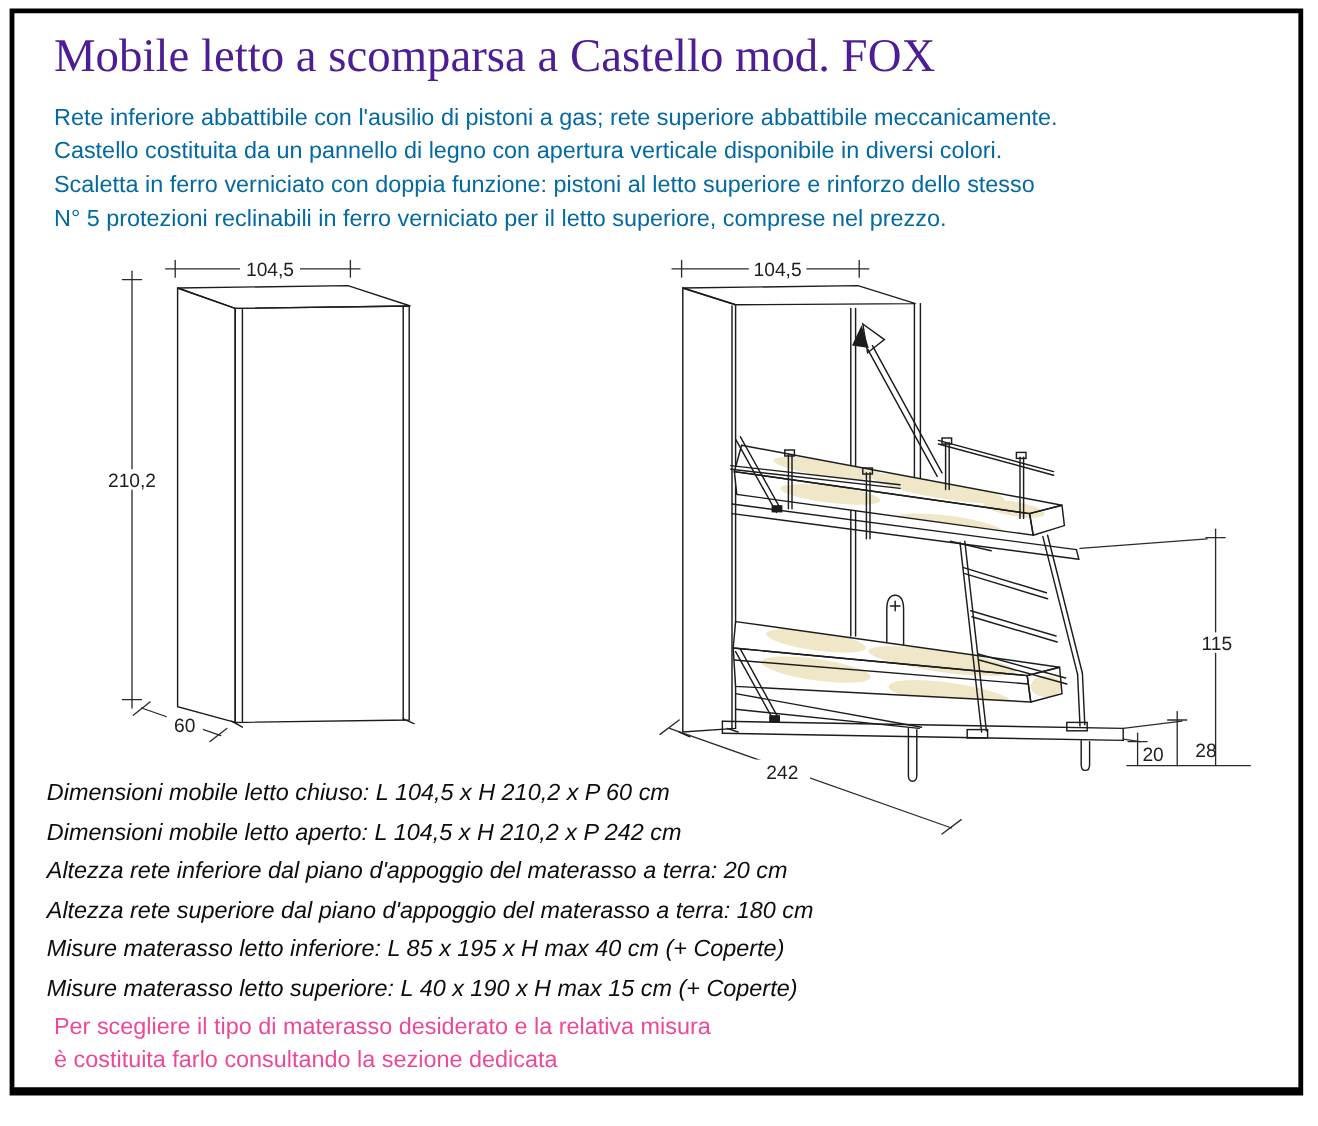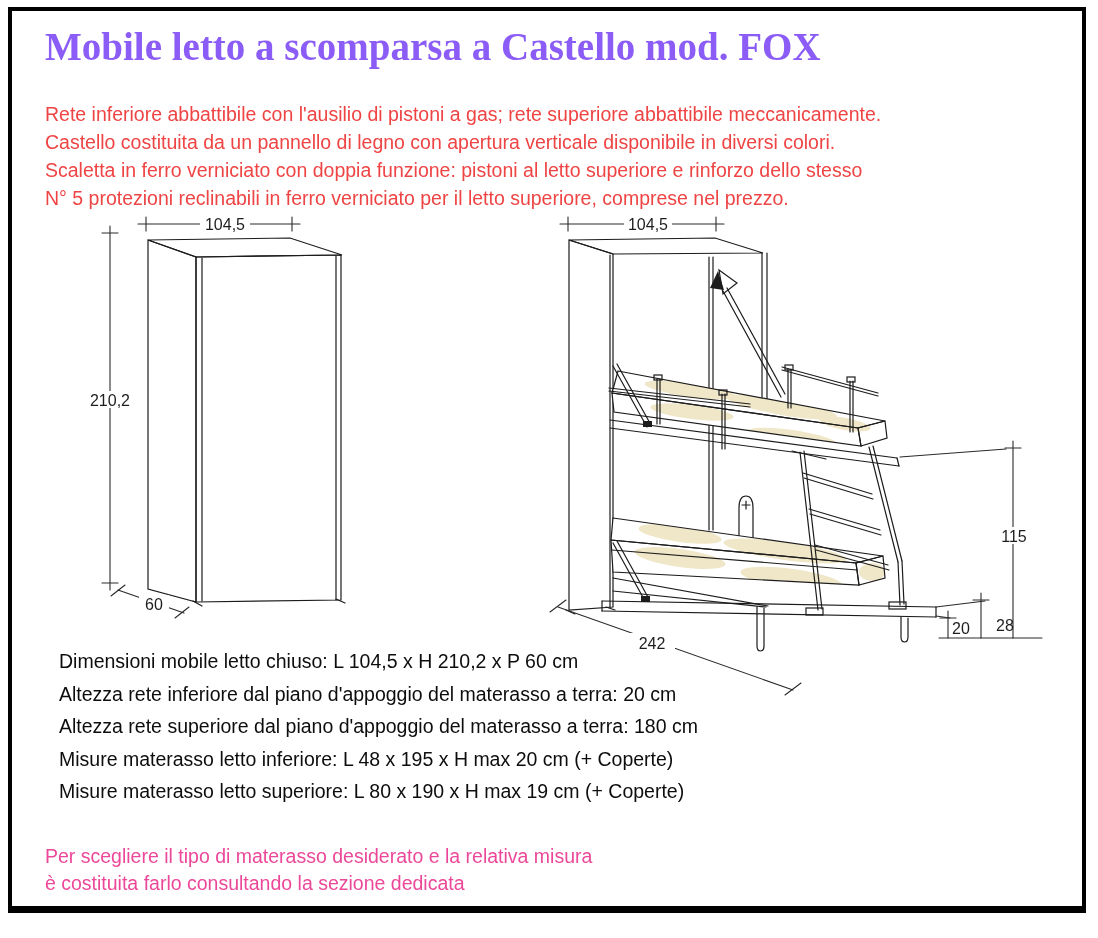--- a/index.html
+++ b/index.html
@@ -1,23 +1,23 @@
 <!DOCTYPE html>
 <html><head>
 <meta charset="utf-8">
 <style>
   html,body{margin:0;padding:0;background:#ffffff;}
   .page{position:relative;width:1098px;height:938px;background:#ffffff;overflow:hidden;
         font-family:"Liberation Sans", sans-serif;color:#111;}
   .frame{position:absolute;left:8px;top:7px;width:1078px;height:906px;box-sizing:border-box;
          border:4px solid #000;border-bottom-width:7px;background:#fff;}
   .title{position:absolute;left:45px;top:24px;font-family:"Liberation Serif", serif;
-         font-weight:700;font-size:39px;color:#8b5cf6;white-space:nowrap;}
-  .desc{position:absolute;left:45px;top:84px;font-size:19.5px;line-height:28px;color:#ef4444;white-space:nowrap;margin-top:16px;}
-  .specs-main{position:absolute;left:59px;top:645px;font-size:19.5px;line-height:32.5px;color:#0d0d0d;white-space:nowrap;}
+         font-weight:400;font-size:39px;color:#4c1d95;white-space:nowrap;}
+  .desc{position:absolute;left:45px;top:84px;font-size:19.5px;line-height:28px;color:#0369a1;white-space:nowrap;}
+  .specs-main{position:absolute;left:39px;top:645px;font-size:19.5px;line-height:32.5px;color:#0d0d0d;white-space:nowrap;font-style:italic;}
   .specs-note{position:absolute;left:45px;top:843px;font-size:19.5px;line-height:27px;color:#ec4899;white-space:nowrap;}
   svg.drawing{position:absolute;left:0;top:0;}
   svg .ln{stroke:#1c1c1c;stroke-width:1.2;fill:none;stroke-linecap:round;}
   svg .fillw{fill:#ffffff;stroke:none;}
   svg .dim{stroke:#2a2a2a;stroke-width:1.1;fill:none;stroke-linecap:round;}
   svg .dimtxt{font-family:"Liberation Sans", sans-serif;font-size:16px;fill:#1e1e1e;}
   svg .lblbg{fill:#ffffff;}
   svg .blob{fill:#f0e7c9;stroke:none;}
   svg .dark{fill:#1c1c1c;stroke:none;}
 </style>
@@ -242,23 +242,24 @@
         <line class="dim" x1="948" y1="611" x2="948" y2="638"></line>
         <line class="dim" x1="940" y1="618" x2="956" y2="618"></line>
         <text class="dimtxt" x="952" y="634" text-anchor="start">20</text>
       </g>
       <line class="dim" x1="939" y1="638" x2="1042" y2="638"></line>
     </g>
   </svg>
 
   <div class="specs-main">
     <div>Dimensioni mobile letto chiuso: L 104,5 x H 210,2 x P 60 cm</div>
+    <div>Dimensioni mobile letto aperto: L 104,5 x H 210,2 x P 242 cm</div>
     <div>Altezza rete inferiore dal piano d'appoggio del materasso a terra: 20 cm</div>
     <div>Altezza rete superiore dal piano d'appoggio del materasso a terra: 180 cm</div>
-    <div>Misure materasso letto inferiore: L 48 x 195 x H max 20 cm (+ Coperte)</div>
-    <div>Misure materasso letto superiore: L 80 x 190 x H max 19 cm (+ Coperte)</div>
+    <div>Misure materasso letto inferiore: L 85 x 195 x H max 40 cm (+ Coperte)</div>
+    <div>Misure materasso letto superiore: L 40 x 190 x H max 15 cm (+ Coperte)</div>
   </div>
 
   <div class="specs-note">
     <div>Per scegliere il tipo di materasso desiderato e la relativa misura</div>
     <div>è costituita farlo consultando la sezione dedicata</div>
   </div>
 </div>
 
 </body></html>

